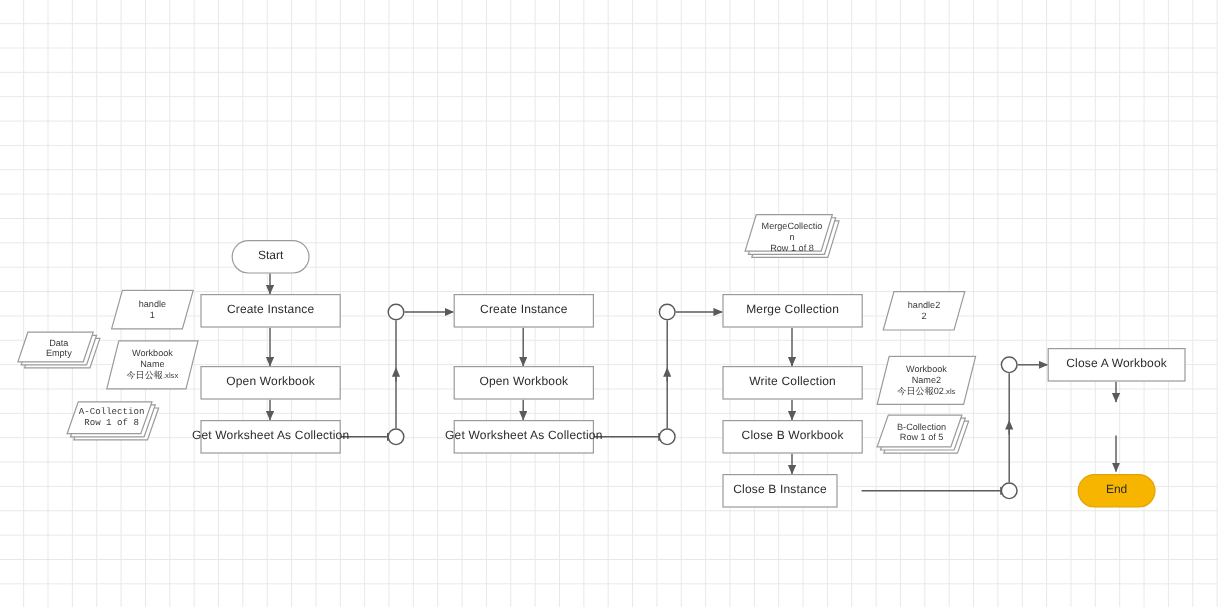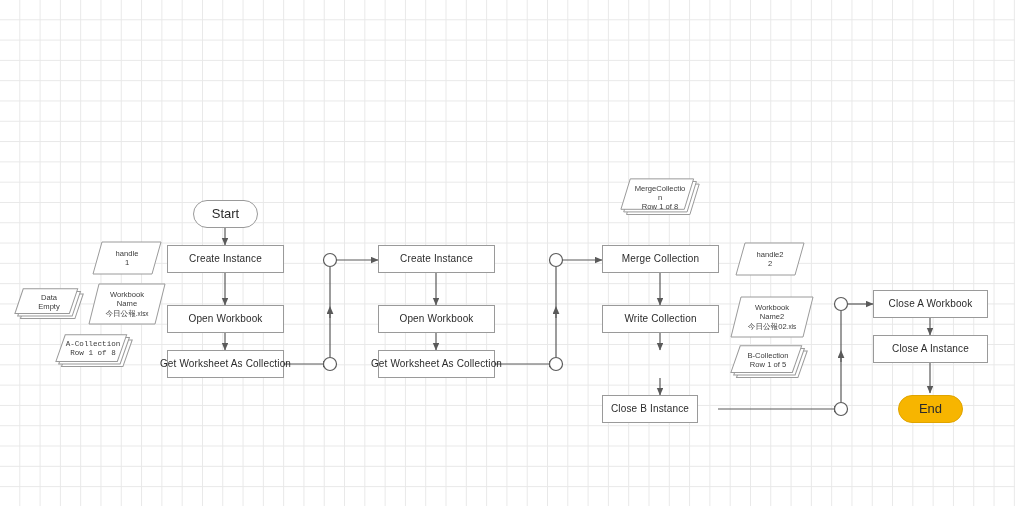--- a/index.html
+++ b/index.html
@@ -49,21 +49,21 @@
     border: 1px solid #9a9a9a;
     font-size: 10px;
     letter-spacing: 0.15px;
   }
 
   
   .term {
     background: #ffffff;
     border: 1px solid #9a9a9a;
     border-radius: 18px;
-    font-size: 13px;
+    font-size: 10px;
   }
   .term.end {
     background: #f7b500;
     border: 1px solid #e0a400;
   }
 
   
   .para {
     font-size: 7.6px;
     color: #3a3a3a;
@@ -174,48 +174,48 @@
   </div>
 
   <div class="node proc" style="left:602px; top:245px; width:117px; height:28px;">
     <span>Merge Collection</span>
   </div>
 
   <div class="node proc" style="left:602px; top:305px; width:117px; height:28px;">
     <span>Write Collection</span>
   </div>
 
+  <div class="node proc" style="left:602px; top:350px; width:117px; height:28px;">
+    <span>Close B Workbook</span>
+  </div>
 
   <div class="node proc" style="left:602px; top:395px; width:96px; height:28px;">
     <span>Close B Instance</span>
   </div>
 
   <div class="node proc" style="left:873px; top:290px; width:115px; height:28px;">
     <span>Close A Workbook</span>
   </div>
 
-  <div class="node proc" style="left:873px; top:335px; width:115px; height:28px;">
-    <span>Close A Instance</span>
-  </div>
 
   <div class="node term end" style="left:898px; top:395px; width:65px; height:28px;">
     <span>End</span>
   </div>
 
   <div class="node para" style="left:92px; top:241px; width:70px; height:34px;">
     <svg class="shape" viewBox="0 0 70 34" preserveAspectRatio="none">
       <path d="M10,1 L69,1 L60,33 L1,33 Z" fill="#ffffff" stroke="#9a9a9a" stroke-width="1" vector-effect="non-scaling-stroke"></path>
     </svg>
     <div class="txt">
       <div>handle</div>
       <div>1</div>
     </div>
   </div>
 
-  <div class="node para stack" style="left:14px; top:288px; width:72px; height:34px;">
+  <div class="node para stack" style="left:14px; top:276px; width:72px; height:34px;">
     <svg class="shape" viewBox="0 0 78 40" preserveAspectRatio="none">
       <path d="M16,7 L75,7 L66,36 L7,36 Z" fill="#ffffff" stroke="#9a9a9a" stroke-width="1" vector-effect="non-scaling-stroke"></path>
       <path d="M13,4 L72,4 L63,33 L4,33 Z" fill="#ffffff" stroke="#9a9a9a" stroke-width="1" vector-effect="non-scaling-stroke"></path>
       <path d="M10,1 L69,1 L60,30 L1,30 Z" fill="#ffffff" stroke="#9a9a9a" stroke-width="1" vector-effect="non-scaling-stroke"></path>
     </svg>
     <div class="txt" style="padding:0 6px 6px 4px;">
       <div>Data</div>
       <div>Empty</div>
     </div>
   </div>

